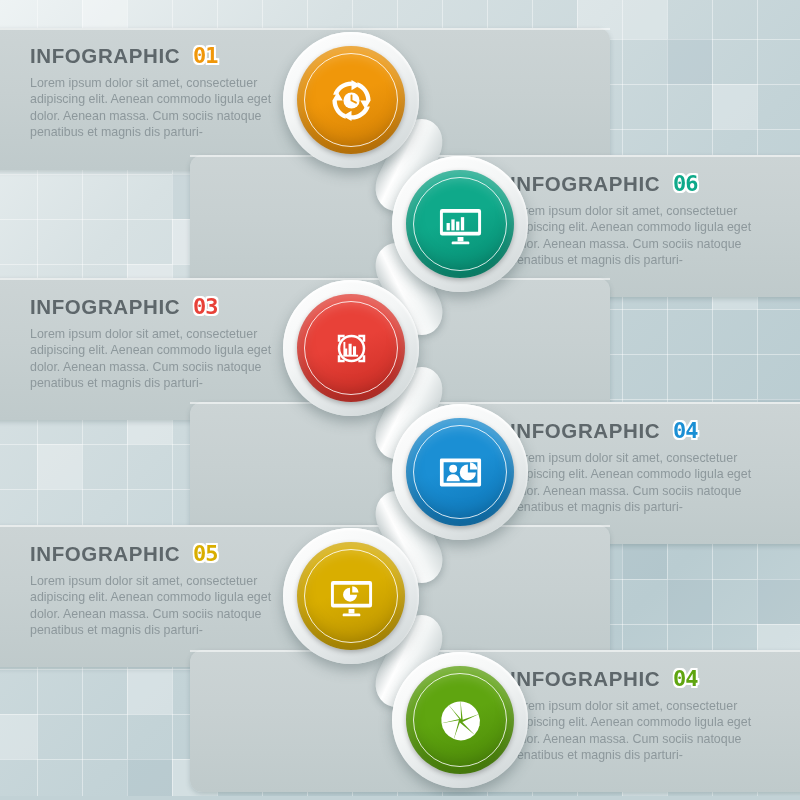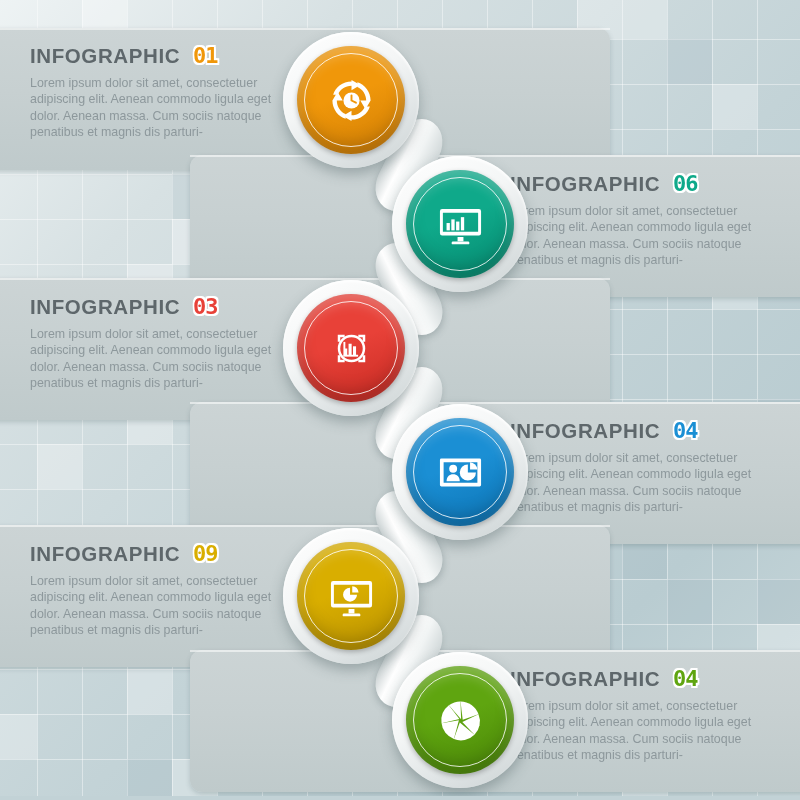--- a/index.html
+++ b/index.html
@@ -164,21 +164,21 @@
     <div class="hrow">
       <span class="htitle">INFOGRAPHIC</span>
       <span class="hnum" style="color: rgb(27, 143, 212);">04</span>
     </div>
     <div class="body">Lorem ipsum dolor sit amet, consectetuer adipiscing elit. Aenean commodo ligula eget dolor. Aenean massa. Cum sociis natoque penatibus et magnis dis parturi-</div>
   </div>
 
   <div class="txt l" style="top:542px">
     <div class="hrow">
       <span class="htitle">INFOGRAPHIC</span>
-      <span class="hnum" style="color: rgb(217, 174, 0);">09</span>
+      <span class="hnum" style="color: rgb(217, 174, 0);">05</span>
     </div>
     <div class="body">Lorem ipsum dolor sit amet, consectetuer adipiscing elit. Aenean commodo ligula eget dolor. Aenean massa. Cum sociis natoque penatibus et magnis dis parturi-</div>
   </div>
 
   <div class="txt r" style="top:667px">
     <div class="hrow">
       <span class="htitle">INFOGRAPHIC</span>
       <span class="hnum" style="color: rgb(95, 165, 16);">04</span>
     </div>
     <div class="body">Lorem ipsum dolor sit amet, consectetuer adipiscing elit. Aenean commodo ligula eget dolor. Aenean massa. Cum sociis natoque penatibus et magnis dis parturi-</div>

